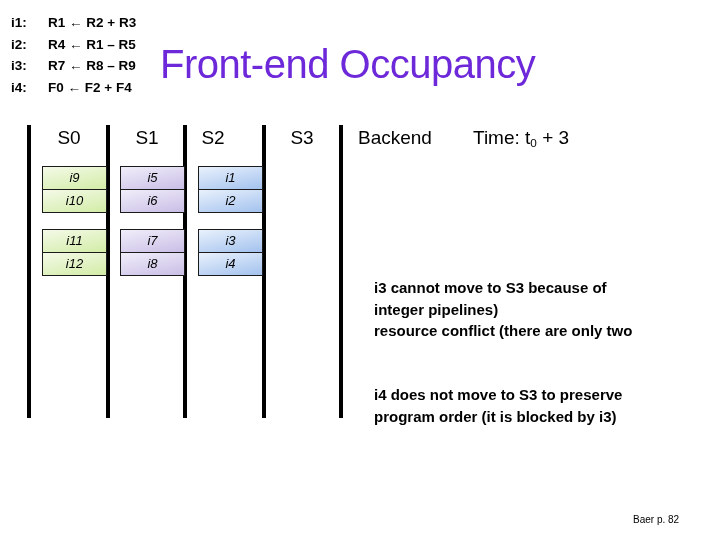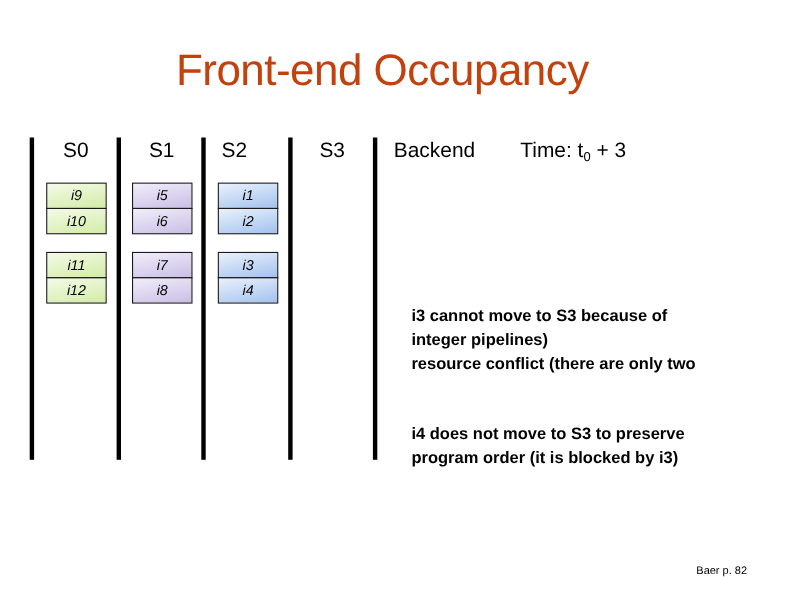--- a/index.html
+++ b/index.html
@@ -14,21 +14,21 @@
 
   
   .instructions { position: absolute; left: 11px; top: 12px; font-size: 13.5px; line-height: 21.5px; font-weight: 600; }
   .irow { display: flex; white-space: pre; }
   .ilabel { width: 37px; }
 
   
   .title {
     position: absolute; left: 160px; top: 40px; margin: 0;
     font-size: 40px; font-weight: 400; letter-spacing: -0.5px;
-    line-height: 48px; color: #c2410c;
+    line-height: 48px; color: #6d28d9;
   }
 
   
   .hdr { position: absolute; top: 127px; font-size: 19px; line-height: 21px; }
   .stage-hdr { width: 60px; text-align: center; }
   .hdr.h-s0 { left: 39px; }
   .hdr.h-s1 { left: 117px; }
   .hdr.h-s2 { left: 183px; }
   .hdr.h-s3 { left: 272px; }
   .hdr.h-backend { left: 358px; }
@@ -43,21 +43,21 @@
   .vbar.b4 { left: 262px; }
   .vbar.b5 { left: 339px; }
 
   
   .col { position: absolute; top: 166px; width: 55px; }
   .col.c0 { left: 42px; }
   .col.c1 { left: 120px; }
   .col.c2 { left: 198px; }
   .cell {
     box-sizing: border-box;
-    width: 55px; height: 24px;
+    width: 65px; height: 24px;
     border: 1px solid var(--cell-border, #1a1a1a);
     font-style: italic; font-size: 13px; line-height: 22px;
     text-align: center;
   }
   .cell + .cell { margin-top: -1px; }
   .cell.gap { margin-top: 16px; }
   .col.c0 .cell { background: linear-gradient(168deg, var(--s0-top), var(--s0-bottom)); }
   .col.c1 .cell { background: linear-gradient(168deg, var(--s1-top), var(--s1-bottom)); }
   .col.c2 .cell { background: linear-gradient(168deg, var(--s2-top), var(--s2-bottom)); }
 
@@ -67,20 +67,38 @@
   .note.n1 { top: 384px; }
 
   
   .footer { position: absolute; left: 633px; top: 514px; font-size: 10px; }
 </style>
 </head>
 <body>
 
 <div class="slide">
 
+  <div class="instructions">
+    <div class="irow">
+      <span class="ilabel">i1:</span>
+      <span class="iexpr">R1 ← R2 + R3</span>
+    </div>
+    <div class="irow">
+      <span class="ilabel">i2:</span>
+      <span class="iexpr">R4 ← R1 – R5</span>
+    </div>
+    <div class="irow">
+      <span class="ilabel">i3:</span>
+      <span class="iexpr">R7 ← R8 – R9</span>
+    </div>
+    <div class="irow">
+      <span class="ilabel">i4:</span>
+      <span class="iexpr">F0 ← F2 + F4</span>
+    </div>
+  </div>
 
   <h1 class="title">Front-end Occupancy</h1>
 
   <div class="vbar b1"></div>
   <div class="vbar b2"></div>
   <div class="vbar b3"></div>
   <div class="vbar b4"></div>
   <div class="vbar b5"></div>
 
   <div class="hdr stage-hdr h-s0">S0</div>

